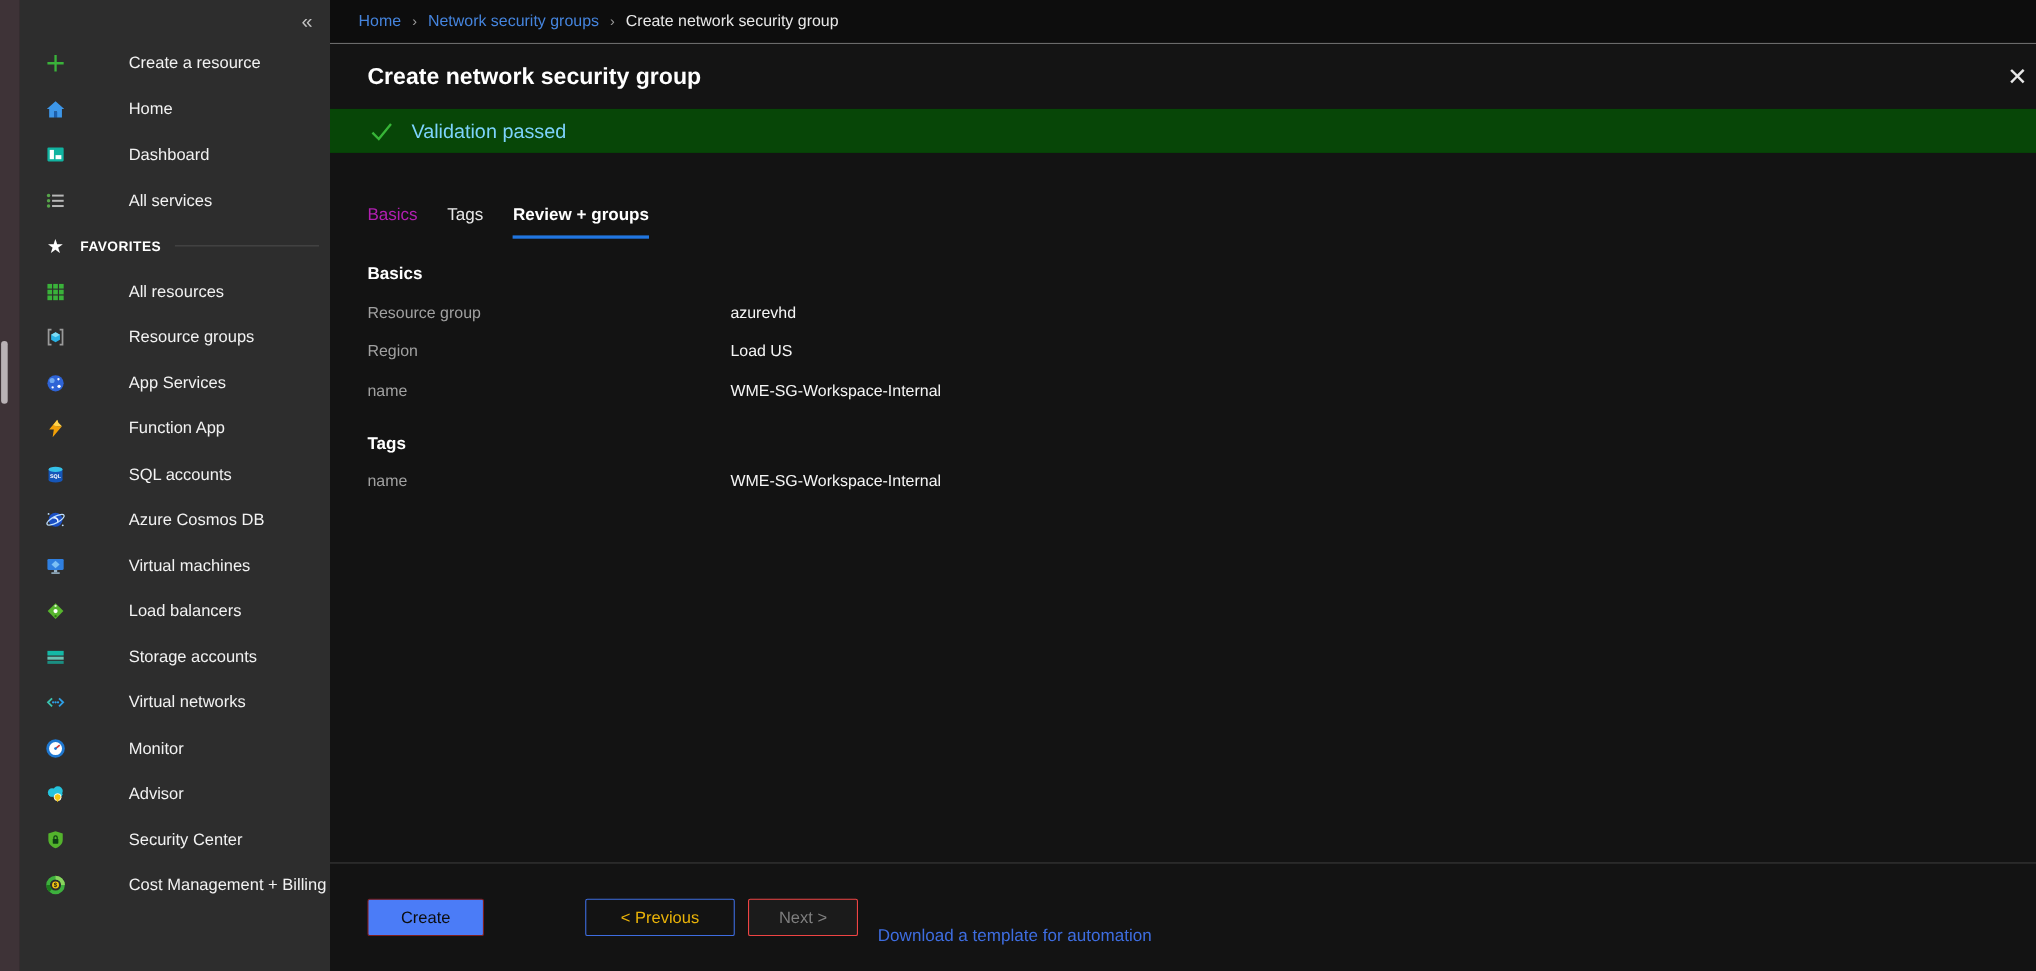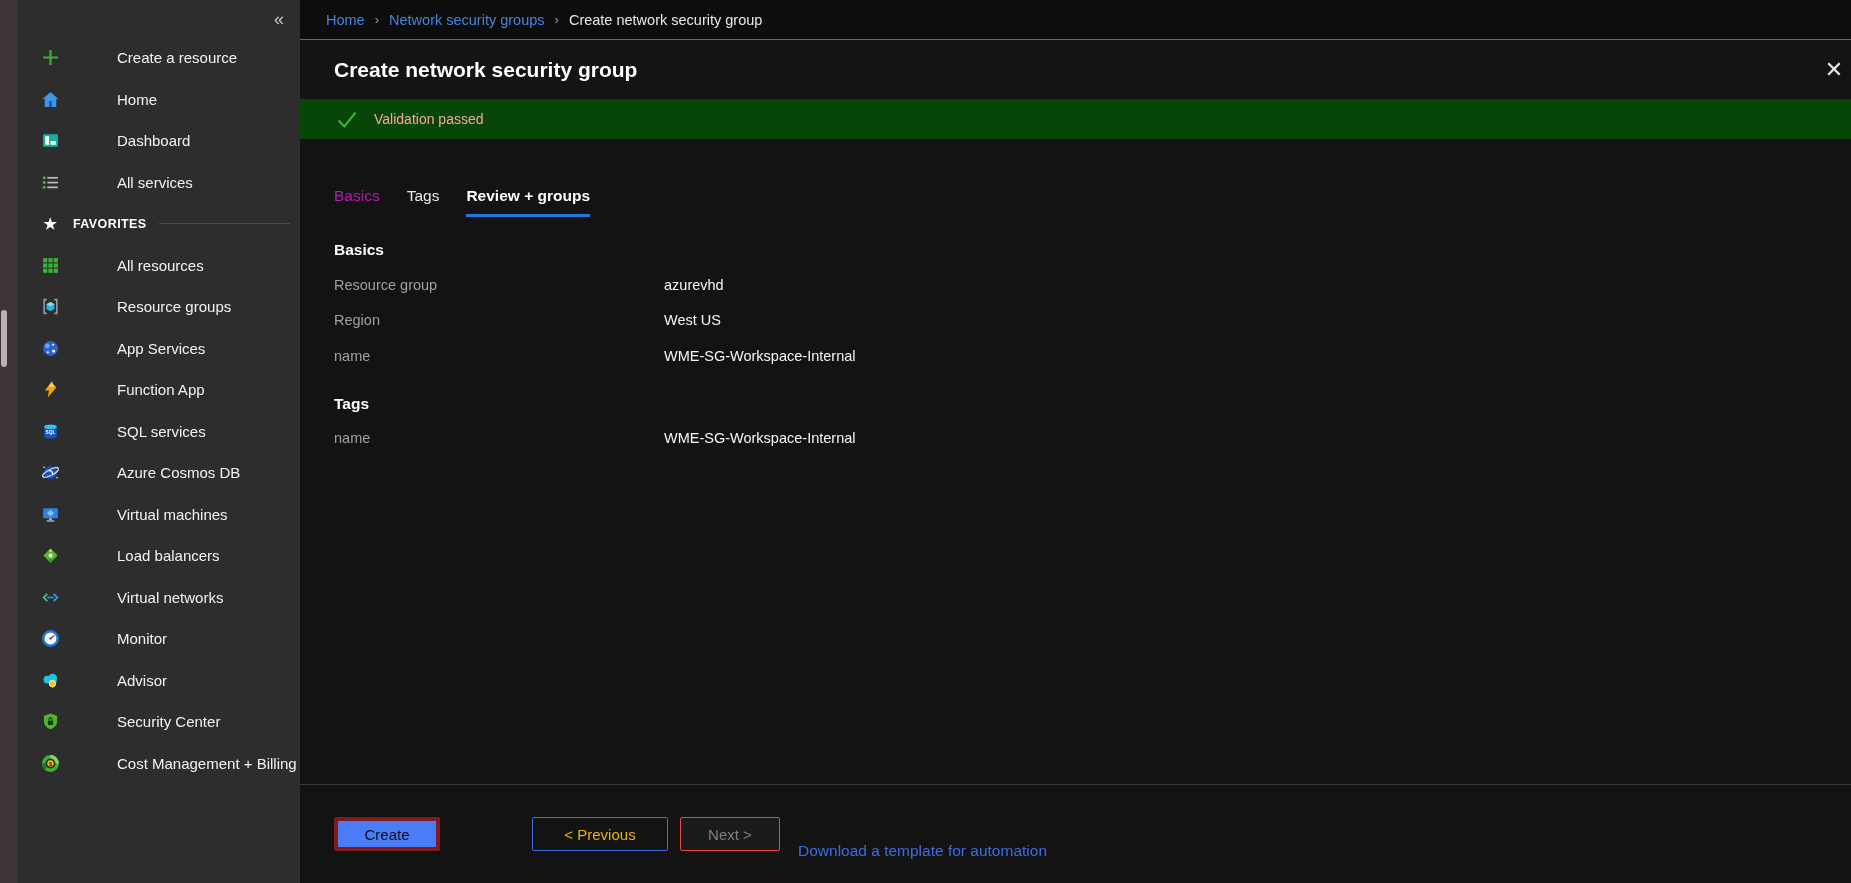--- a/index.html
+++ b/index.html
@@ -54,21 +54,21 @@
   }
   .page-title { font-size:21px; font-weight:600; color:#ffffff; }
   .close-btn {
     margin-left:auto; margin-right:2px; color:#e8e8e8; font-size:22px; cursor:pointer;
     width:30px; text-align:center; line-height:1;
   }
 
   .banner {
     height:40px; flex:none; background:#074607; display:flex; align-items:center; padding-left:36px;
   }
-  .banner-text { color:#fca5a5; font-size:14px; margin-left:16px; }
+  .banner-text { color:#7dd3fc; font-size:18px; margin-left:16px; }
 
   .content { flex:1; padding-left:34px; }
 
   .tabs { display:flex; margin-top:48px; }
   .tab { font-size:15.5px; padding-bottom:9px; margin-right:27px; cursor:pointer; border-bottom:3px solid transparent; }
   .tab-visited { color:#b01fb0; }
   .tab-normal { color:#e8e8e8; }
   .tab-active { color:#ffffff; font-weight:bold; border-bottom-color:#2176e0; }
 
   .section-title { margin-top:24px; font-size:15.5px; font-weight:bold; color:#ffffff; }
@@ -77,21 +77,21 @@
   .row { height:35.5px; display:flex; align-items:center; font-size:14.5px; }
   .row-label { width:330px; color:#a0a0a0; flex:none; }
   .row-value { color:#f5f5f5; }
 
   .footer {
     position:absolute; left:0; right:0; bottom:0; height:99px;
     border-top:1px solid #3a3a3a; background:#131313;
     display:flex; align-items:flex-start; padding:32px 0 0 34px;
   }
   .btn { height:34px; font-size:15px; font-family:inherit; cursor:pointer; display:inline-flex; align-items:center; justify-content:center; border-radius:2px; }
-  .btn-create { min-width:106px; background:#4b7cf7; color:#0d0d0d; border:4px solid #7f1d1d; }
+  .btn-create { min-width:106px; background:#4b7cf7; color:#0d0d0d; border:1px solid #7f1d1d; }
   .btn-previous { min-width:136px; margin-left:92px; background:transparent; color:#eab308; border:1px solid #3e6de0; }
   .btn-next { min-width:100px; margin-left:12px; background:#1b1b1b; color:#7f7f7f; border:1px solid #ef4444; cursor:default; }
   .footer-link { margin-left:18px; align-self:center; color:#3e6de0; font-size:15.5px; cursor:pointer; margin-top:2px; }
 </style>
 </head>
 <body>
 
 <div class="edge-strip">
   <div class="edge-thumb"></div>
 </div>
@@ -207,21 +207,21 @@
 
   <div class="nav-item">
     <span class="nav-icon">
       <svg width="19" height="19" viewBox="0 0 18 18">
         <rect x="3" y="4.5" width="12" height="9" fill="#1656b8"></rect>
         <ellipse cx="9" cy="13.5" rx="6" ry="2.2" fill="#1656b8"></ellipse>
         <ellipse cx="9" cy="4.5" rx="6" ry="2.2" fill="#35c1e8"></ellipse>
         <text x="9" y="11.8" font-size="4.6" font-weight="bold" fill="#ffffff" text-anchor="middle" font-family="Liberation Sans, sans-serif">SQL</text>
       </svg>
     </span>
-    <span>SQL services</span>
+    <span>SQL accounts</span>
   </div>
 
   <div class="nav-item">
     <span class="nav-icon">
       <svg width="19" height="19" viewBox="0 0 18 18">
         <circle cx="9" cy="9" r="6" fill="#1b4fc4"></circle>
         <path d="M7 7.5a3 3 0 014 3.5" stroke="#ffffff" stroke-width="1.2" fill="none"></path>
         <ellipse cx="9" cy="9" rx="8.3" ry="2.8" stroke="#bfe1ff" stroke-width="1.1" fill="none" transform="rotate(-28 9 9)"></ellipse>
         <circle cx="3" cy="4" r=".8" fill="#bfe1ff"></circle>
           <circle cx="15.2" cy="13.8" r=".8" fill="#bfe1ff"></circle>
@@ -247,20 +247,30 @@
       <svg width="19" height="19" viewBox="0 0 18 18">
         <rect x="4.2" y="4.2" width="9.6" height="9.6" fill="#57b52e" transform="rotate(45 9 9)"></rect>
         <circle cx="9" cy="9" r="1.8" fill="#ffffff"></circle>
         <circle cx="9" cy="4.6" r="1" fill="#d8f5c8"></circle>
         <circle cx="9" cy="13.4" r="1" fill="#2c7a12"></circle>
       </svg>
     </span>
     <span>Load balancers</span>
   </div>
 
+  <div class="nav-item">
+    <span class="nav-icon">
+      <svg width="19" height="19" viewBox="0 0 18 18">
+        <rect x="2" y="3.5" width="14" height="4" fill="#14b8a6"></rect>
+        <rect x="2" y="8.5" width="14" height="2.6" fill="#74dcCB" opacity=".85"></rect>
+        <rect x="2" y="12.1" width="14" height="2.6" fill="#14b8a6" opacity=".7"></rect>
+      </svg>
+    </span>
+    <span>Storage accounts</span>
+  </div>
 
   <div class="nav-item">
     <span class="nav-icon">
       <svg width="19" height="19" viewBox="0 0 18 18">
         <polyline points="6,5.5 2.5,9 6,12.5" stroke="#3cc3b0" stroke-width="1.6" fill="none"></polyline>
         <polyline points="12,5.5 15.5,9 12,12.5" stroke="#2e9fe6" stroke-width="1.6" fill="none"></polyline>
         <circle cx="6.9" cy="9" r="1" fill="#2e9fe6"></circle>
           <circle cx="9" cy="9" r="1" fill="#2e9fe6"></circle>
           <circle cx="11.1" cy="9" r="1" fill="#2e9fe6"></circle>
       </svg>
@@ -351,21 +361,21 @@
     </div>
 
     <div class="section-title">Basics</div>
     <div class="rows">
       <div class="row">
         <span class="row-label">Resource group</span>
         <span class="row-value">azurevhd</span>
       </div>
       <div class="row">
         <span class="row-label">Region</span>
-        <span class="row-value">West US</span>
+        <span class="row-value">Load US</span>
       </div>
       <div class="row">
         <span class="row-label">name</span>
         <span class="row-value">WME-SG-Workspace-Internal</span>
       </div>
     </div>
 
     <div class="section-title second">Tags</div>
     <div class="rows">
       <div class="row">

